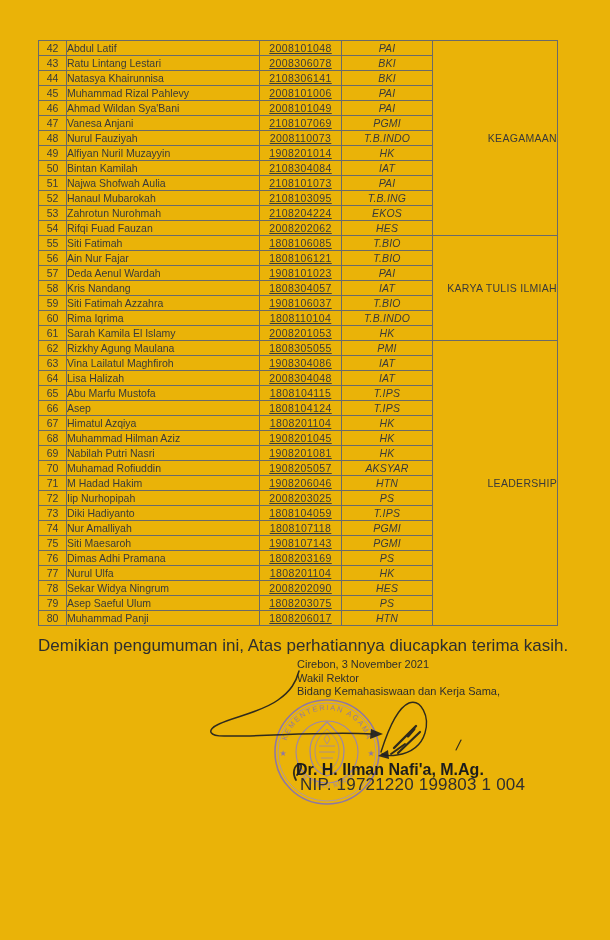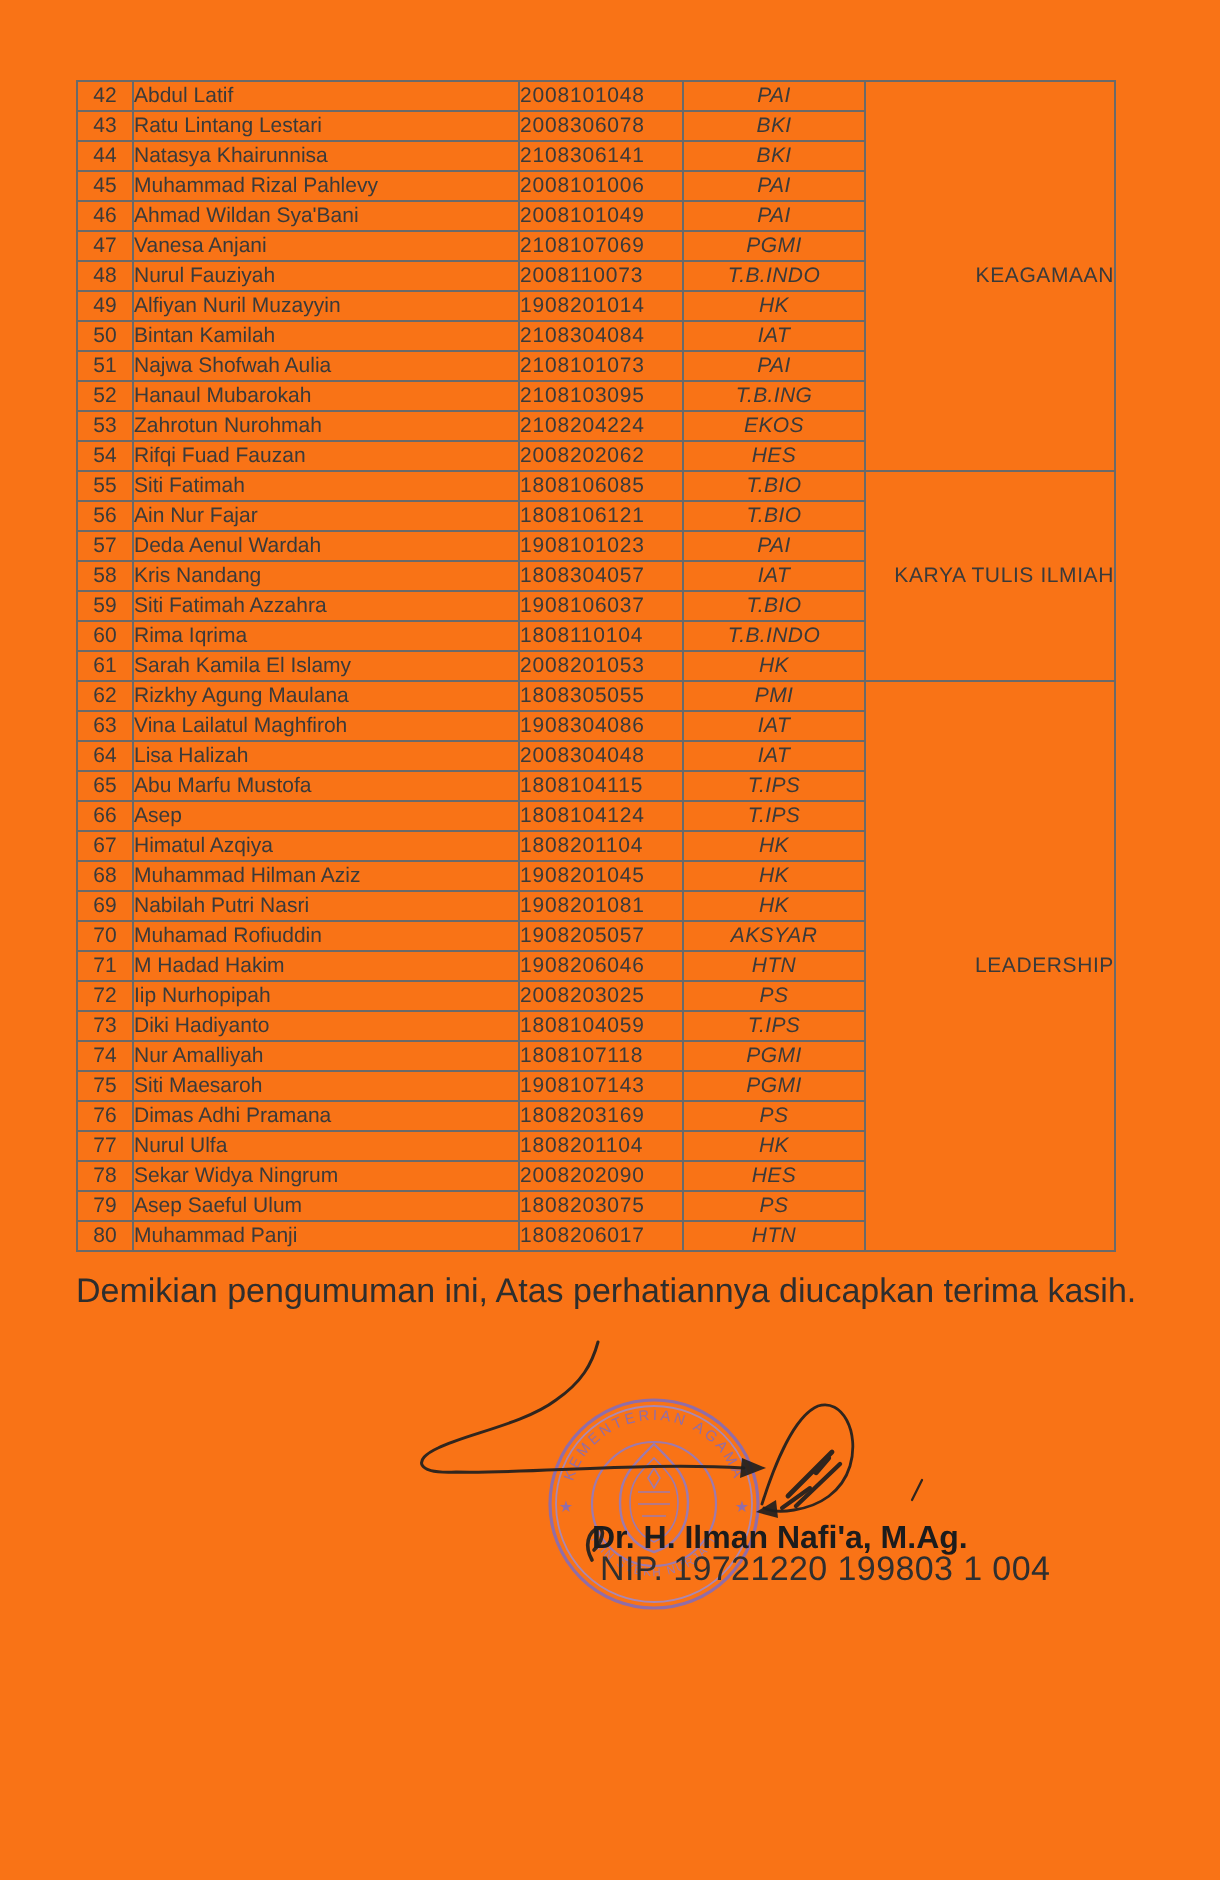--- a/index.html
+++ b/index.html
@@ -1,33 +1,33 @@
 <!DOCTYPE html>
 <html><head>
 <meta charset="utf-8">
 <style>
   html,body{margin:0;padding:0;background:#e8e8e8;}
   .page{
-    position:relative;width:610px;height:940px;background:#f97316;
+    position:relative;width:610px;height:940px;background:#eab308;
     font-family:"Liberation Sans",sans-serif;color:#333;overflow:hidden;
     margin:0 auto;
   }
   
   table.roster{
     position:absolute;left:38px;top:40px;width:514px;
     border-collapse:collapse;table-layout:fixed;
   }
   table.roster td{
     border:1px solid #6a6a6a;height:14px;padding:0;
     font-size:10.5px;color:#3a3a3a;white-space:nowrap;overflow:hidden;
     line-height:14px;
   }
   td.col-no{width:27px;text-align:center;}
   td.col-name{width:192px;padding-left:6px;}
-  td.col-nim{width:81px;letter-spacing:.4px;}
+  td.col-nim{width:81px;text-align:center;letter-spacing:.4px;text-decoration:underline;}
   td.col-prodi{width:90px;text-align:center;letter-spacing:.2px;font-style:italic;}
   td.col-category{width:124px;text-align:right;font-size:11px;letter-spacing:.3px;color:#414141;}
   
   .closing{position:absolute;left:38px;top:636px;font-size:17px;color:#2e2e2e;}
   .sig-head{position:absolute;left:297px;top:658px;font-size:11px;line-height:13.5px;color:#2e2e2e;}
   .sig-name{position:absolute;left:296px;top:761px;font-size:16px;font-weight:bold;color:#1c1c1c;z-index:5;}
   .sig-nip{position:absolute;left:300px;top:775px;font-size:17px;color:#2f2f2f;z-index:5;letter-spacing:.2px;}
   .stamp-svg{position:absolute;left:269px;top:694px;width:116px;height:116px;opacity:.82;z-index:3;}
   .ink-svg{position:absolute;left:0;top:0;width:610px;height:940px;z-index:4;pointer-events:none;}
 </style>
@@ -273,20 +273,25 @@
           <td class="col-no">80</td>
           <td class="col-name">Muhammad Panji</td>
           <td class="col-nim">1808206017</td>
           <td class="col-prodi">HTN</td>
         </tr>
       </tbody>
   </table>
 
   <div class="closing">Demikian pengumuman ini, Atas perhatiannya diucapkan terima kasih.</div>
 
+  <div class="sig-head">
+    <div>Cirebon, 3 November 2021</div>
+    <div>Wakil Rektor</div>
+    <div>Bidang Kemahasiswaan dan Kerja Sama,</div>
+  </div>
 
   <svg class="stamp-svg" viewBox="0 0 116 116">
     <defs>
       <path id="arcTop" d="M 16 58 A 42 42 0 0 1 100 58" fill="none"></path>
       <path id="arcBottom" d="M 22 58 A 36 36 0 0 0 94 58" fill="none"></path>
     </defs>
     <circle cx="58" cy="58" r="52" fill="none" stroke="#7b6cc7" stroke-width="1.6"></circle>
     <circle cx="58" cy="58" r="49" fill="none" stroke="#9a8dd6" stroke-width="0.9"></circle>
     <circle cx="58" cy="58" r="31" fill="none" stroke="#8a7cd0" stroke-width="1.1"></circle>
     <text font-family="Liberation Sans, sans-serif" font-size="7.4" fill="#7b6cc7" letter-spacing="1.6">

